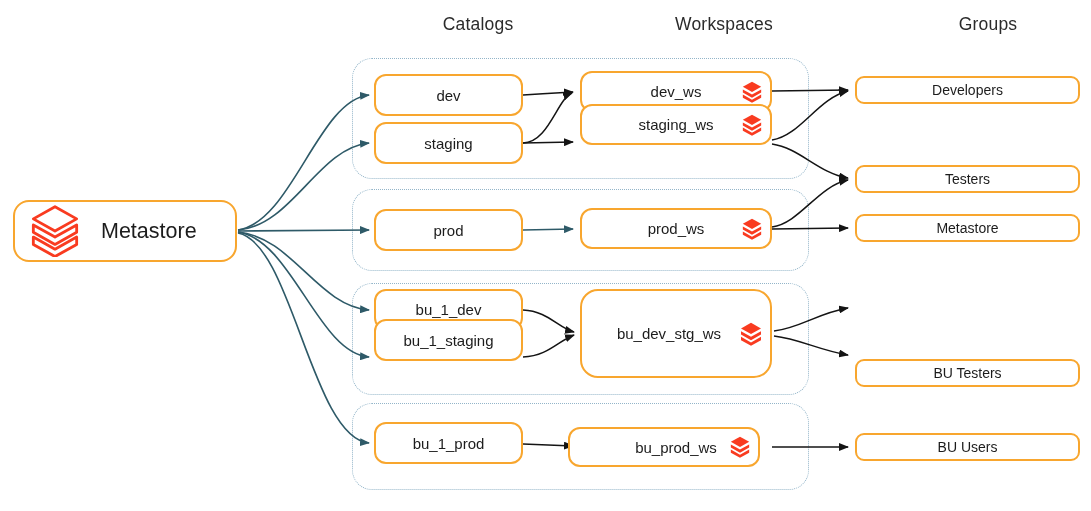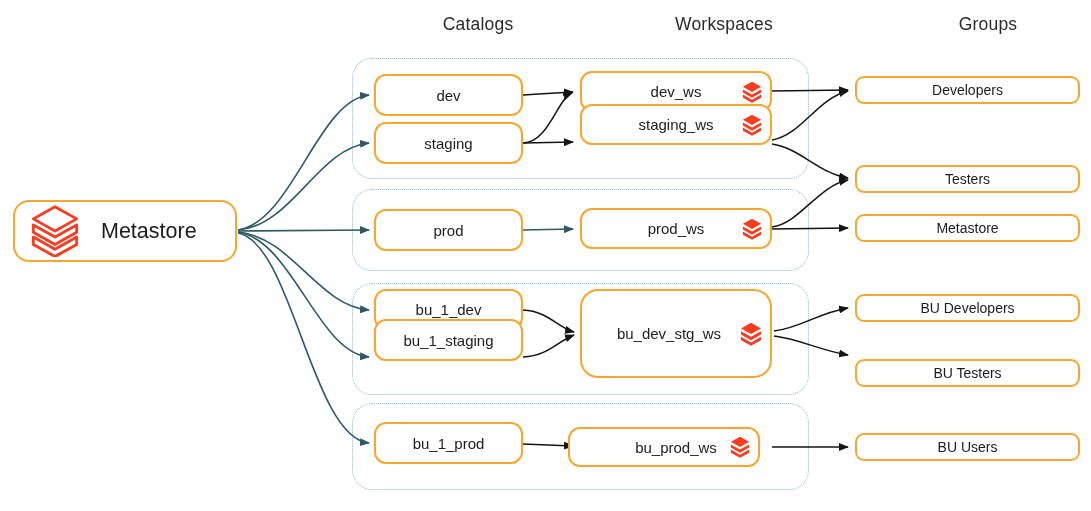--- a/index.html
+++ b/index.html
@@ -169,23 +169,20 @@
 
   <div class="node gnode" style="left:855px; top:76px;  width:225px; height:28px;">
       <span>Developers</span>
     </div>
   <div class="node gnode" style="left:855px; top:165px; width:225px; height:28px;">
       <span>Testers</span>
     </div>
   <div class="node gnode" style="left:855px; top:214px; width:225px; height:28px;">
       <span>Metastore</span>
     </div>
-  <div class="node gnode" style="left:855px; top:294px; width:225px; height:28px;">
-      <span>BU Developers</span>
-    </div>
   <div class="node gnode" style="left:855px; top:341px; width:225px; height:28px;margin-top:18px;">
       <span>BU Testers</span>
     </div>
   <div class="node gnode" style="left:855px; top:433px; width:225px; height:28px;">
       <span>BU Users</span>
     </div>
 
 </div>
 
 </body></html>

